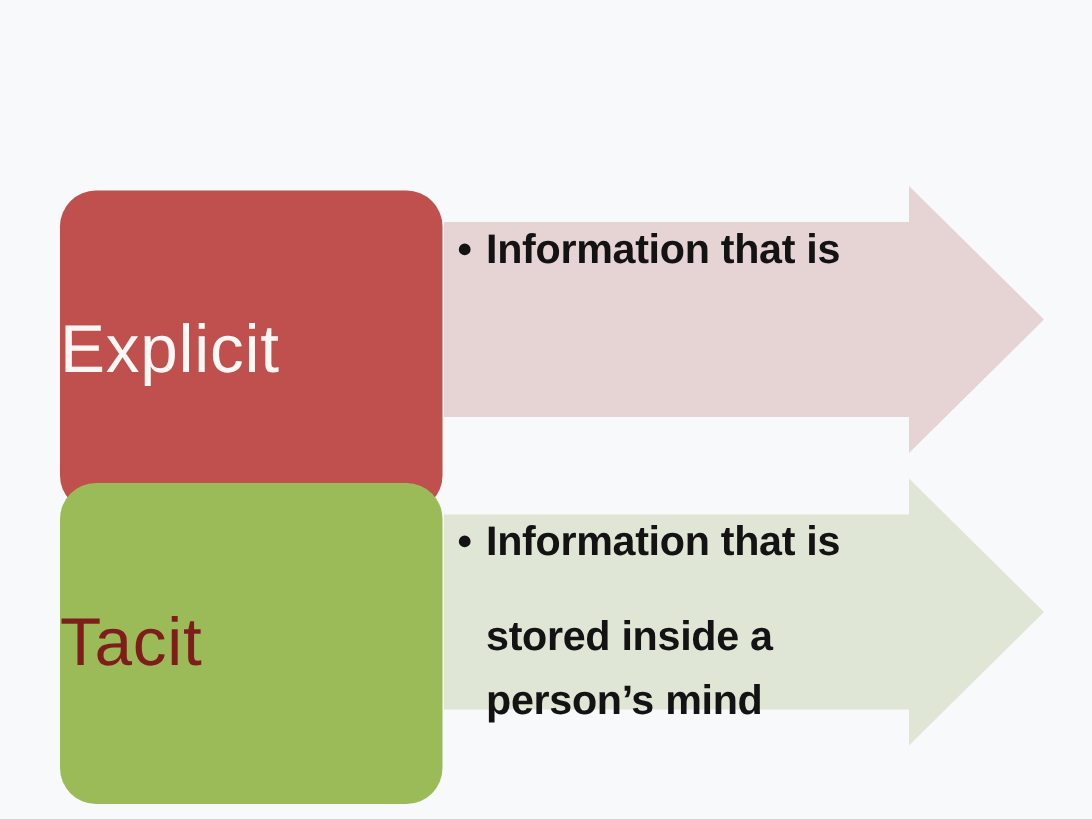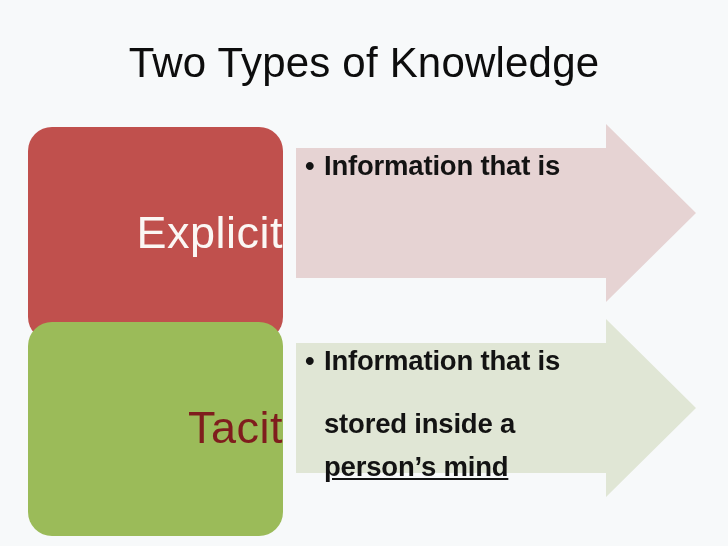--- a/index.html
+++ b/index.html
@@ -77,48 +77,47 @@
     position: absolute;
     left: 1px;
     top: 0;
     font-size: 27.5px;
     line-height: 43px;
   }
 
   
   .label-box {
     position: absolute;
-    left: 28px;
+    left: 40px;
     top: 14px;
     width: 255px;
     height: 214px;
     border-radius: 24px;
     display: flex;
     align-items: center;
-    justify-content: flex-end;
+    justify-content: flex-start;
   }
   #box-explicit { background: #c0504d; }
   #box-tacit    { background: #9bbb59; }
 
   .label-text {
     font-size: 45px;
     font-weight: 400;
     color: #fbf7f4;
     line-height: 52px;
     letter-spacing: 0.5px;
     white-space: nowrap;
     margin-top: -2px;
   }
 </style>
 </head>
 <body style="background: rgb(247, 249, 250);">
 
 <div id="slide" style="background: rgb(247, 249, 250);">
 
-  <div id="slide-title">Two Types of Knowledge</div>
 
   <div class="row" id="row-explicit">
 
     <svg class="arrow-svg" id="arrow-explicit" viewBox="0 0 400 200">
       <polygon id="arrow-explicit-poly" points="0,35 310,35 310,11 400,100 310,189 310,165 0,165" fill="#e6d3d3"></polygon>
     </svg>
 
     <div class="arrow-text">
       <div class="bullet-line">
         <span class="bullet-dot">•</span>
@@ -139,21 +138,21 @@
     </svg>
 
     <div class="arrow-text">
       <div class="bullet-line">
         <span class="bullet-dot">•</span>
         <span>Information that is</span>
       </div>
       <div style="padding-left:20px;margin-top:20px;">
         <span>stored inside a</span>
       </div>
-      <div style="padding-left:20px;text-decoration:underline;">
+      <div style="padding-left:20px;">
         <span>person’s mind</span>
       </div>
     </div>
 
     <div class="label-box" id="box-tacit" style="background: rgb(155, 187, 89);">
       <span class="label-text" style="color: #7f1d1d;">Tacit</span>
     </div>
 
   </div>
 

